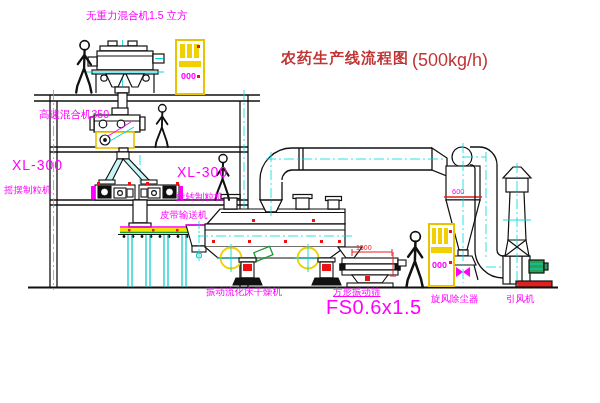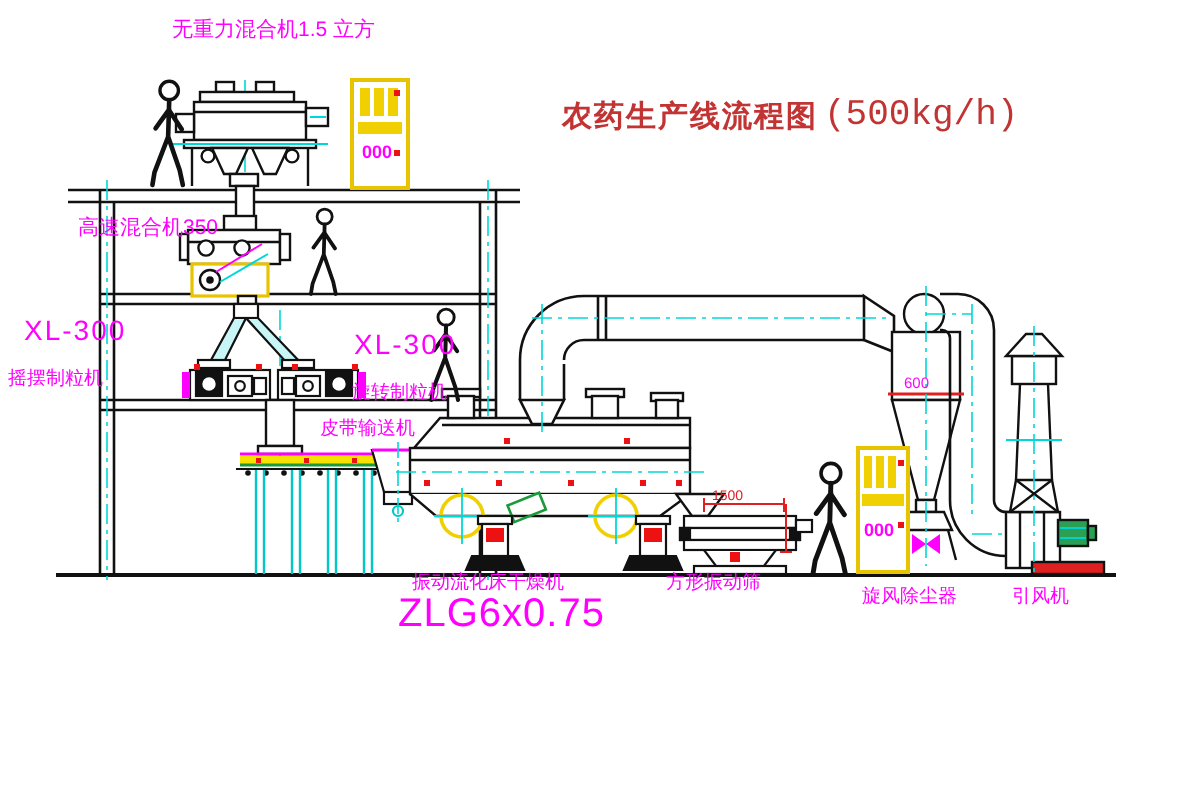--- a/index.html
+++ b/index.html
@@ -6,21 +6,21 @@
   #canvas{position:relative;width:600px;height:403px;background:#ffffff;overflow:hidden;
           font-family:"Liberation Sans",sans-serif;}
   #drawing{position:absolute;left:0;top:0;}
   .lbl{position:absolute;color:#ff00ff;white-space:nowrap;line-height:1;
        font-family:"Liberation Sans",sans-serif;}
   .lbl.small{font-size:9.5px;}
   .lbl.tiny{font-size:10.5px;}
   .lbl.model{font-size:14px;letter-spacing:1px;}
   .lbl.bigmodel{font-size:20px;letter-spacing:0.5px;}
   #title{position:absolute;left:281px;top:49px;color:#c23434;display:flex;
-         align-items:center;gap:3px;white-space:nowrap;font-family:Liberation Mono, monospace;}
+         align-items:flex-end;gap:3px;white-space:nowrap;}
   #title .t-cn{font-size:15px;font-weight:bold;letter-spacing:1px;}
   #title .t-cap{font-size:18px;font-weight:normal;line-height:0.9;}
 </style>
 </head>
 <body>
 
 <div id="canvas">
 
 <svg id="drawing" width="600" height="403" viewBox="0 0 600 403" xmlns="http://www.w3.org/2000/svg">
   <defs>
@@ -324,18 +324,18 @@
 </div>
 
 <div class="lbl tiny" style="left:86px;top:10px;">无重力混合机1.5 立方</div>
 <div class="lbl tiny" style="left:39px;top:109px;">高速混合机350</div>
 <div class="lbl model" style="left:12px;top:158px;">XL-300</div>
 <div class="lbl small" style="left:4px;top:185px;">摇摆制粒机</div>
 <div class="lbl model" style="left:177px;top:165px;">XL-300</div>
 <div class="lbl small" style="left:176px;top:193px;font-family:Liberation Serif, serif;">旋转制粒机</div>
 <div class="lbl small" style="left:140px;top:210px;margin-left:20px;">皮带输送机</div>
 <div class="lbl small" style="left:206px;top:287px;">振动流化床干燥机</div>
-<div class="lbl bigmodel" style="left:199px;top:297px;">ZLG6x0.75</div>
-<div class="lbl small" style="left:333px;top:287px;">方形振动筛</div>
+<div class="lbl small" style="left:333px;top:287px;text-decoration:underline;">方形振动筛</div>
+<div class="lbl bigmodel" style="left:326px;top:297px;">FS0.6x1.5</div>
 <div class="lbl small" style="left:431px;top:294px;">旋风除尘器</div>
 <div class="lbl small" style="left:506px;top:294px;">引风机</div>
 
 </div>
 
 </body></html>

